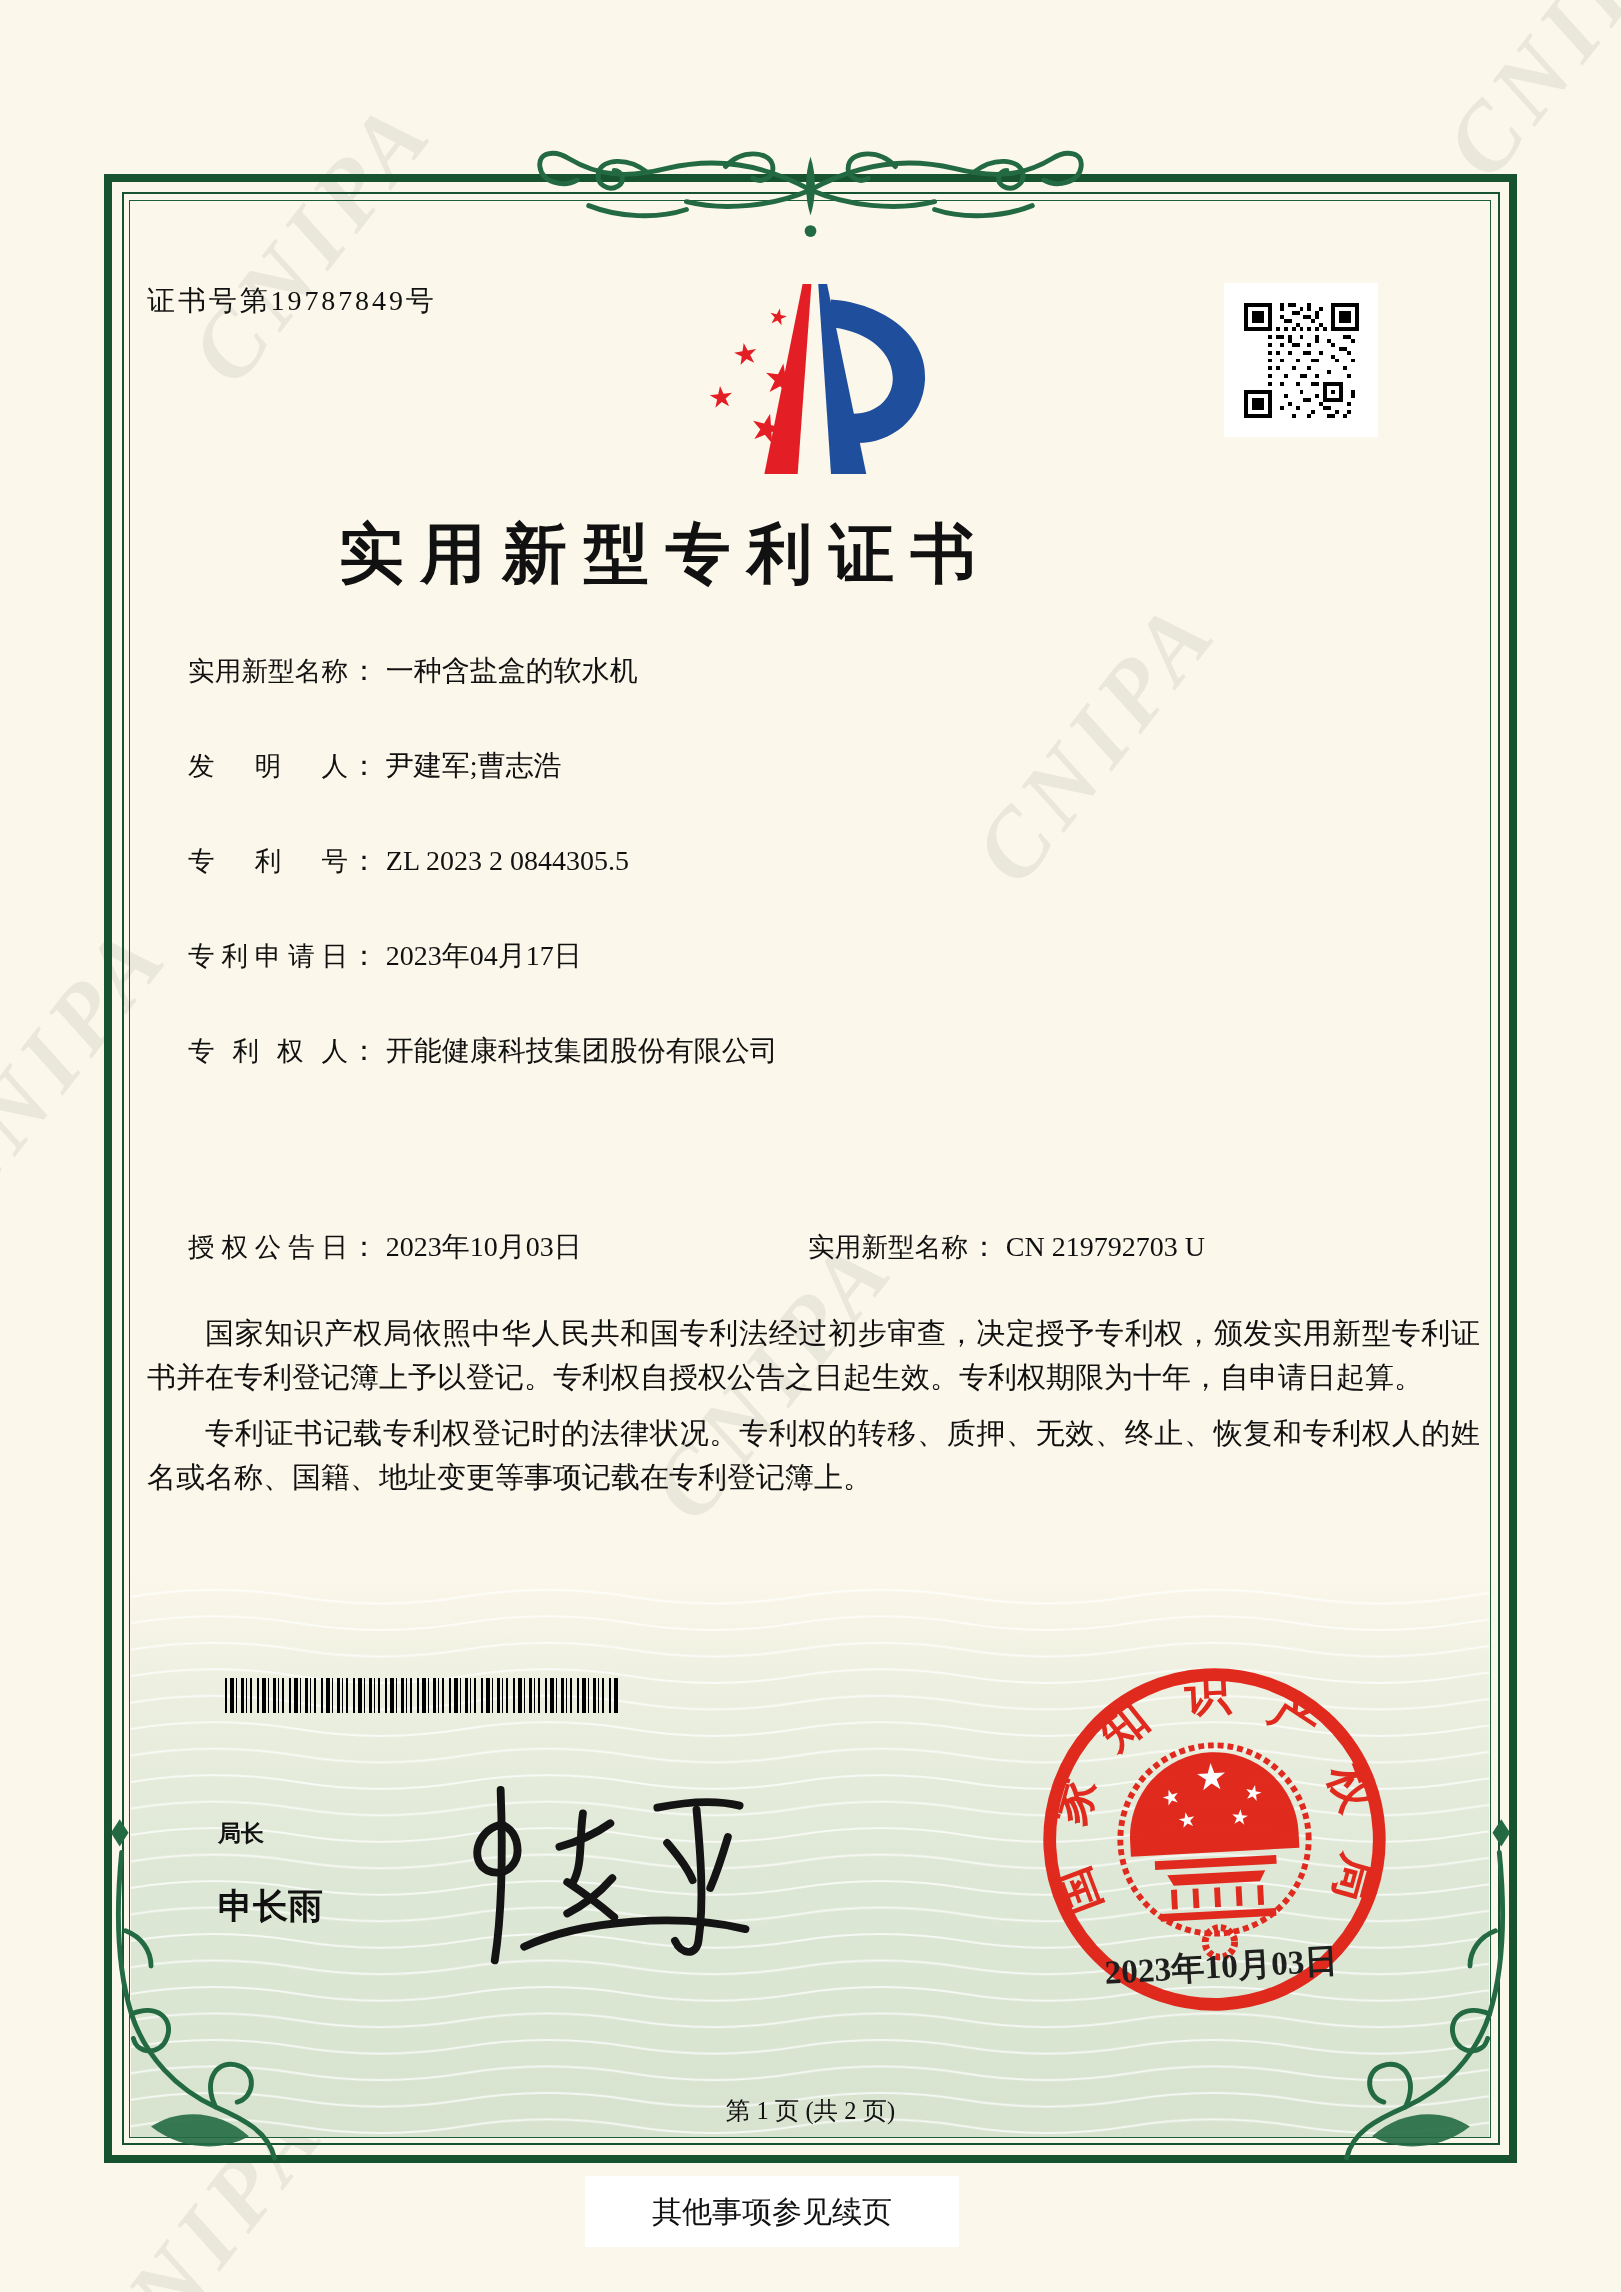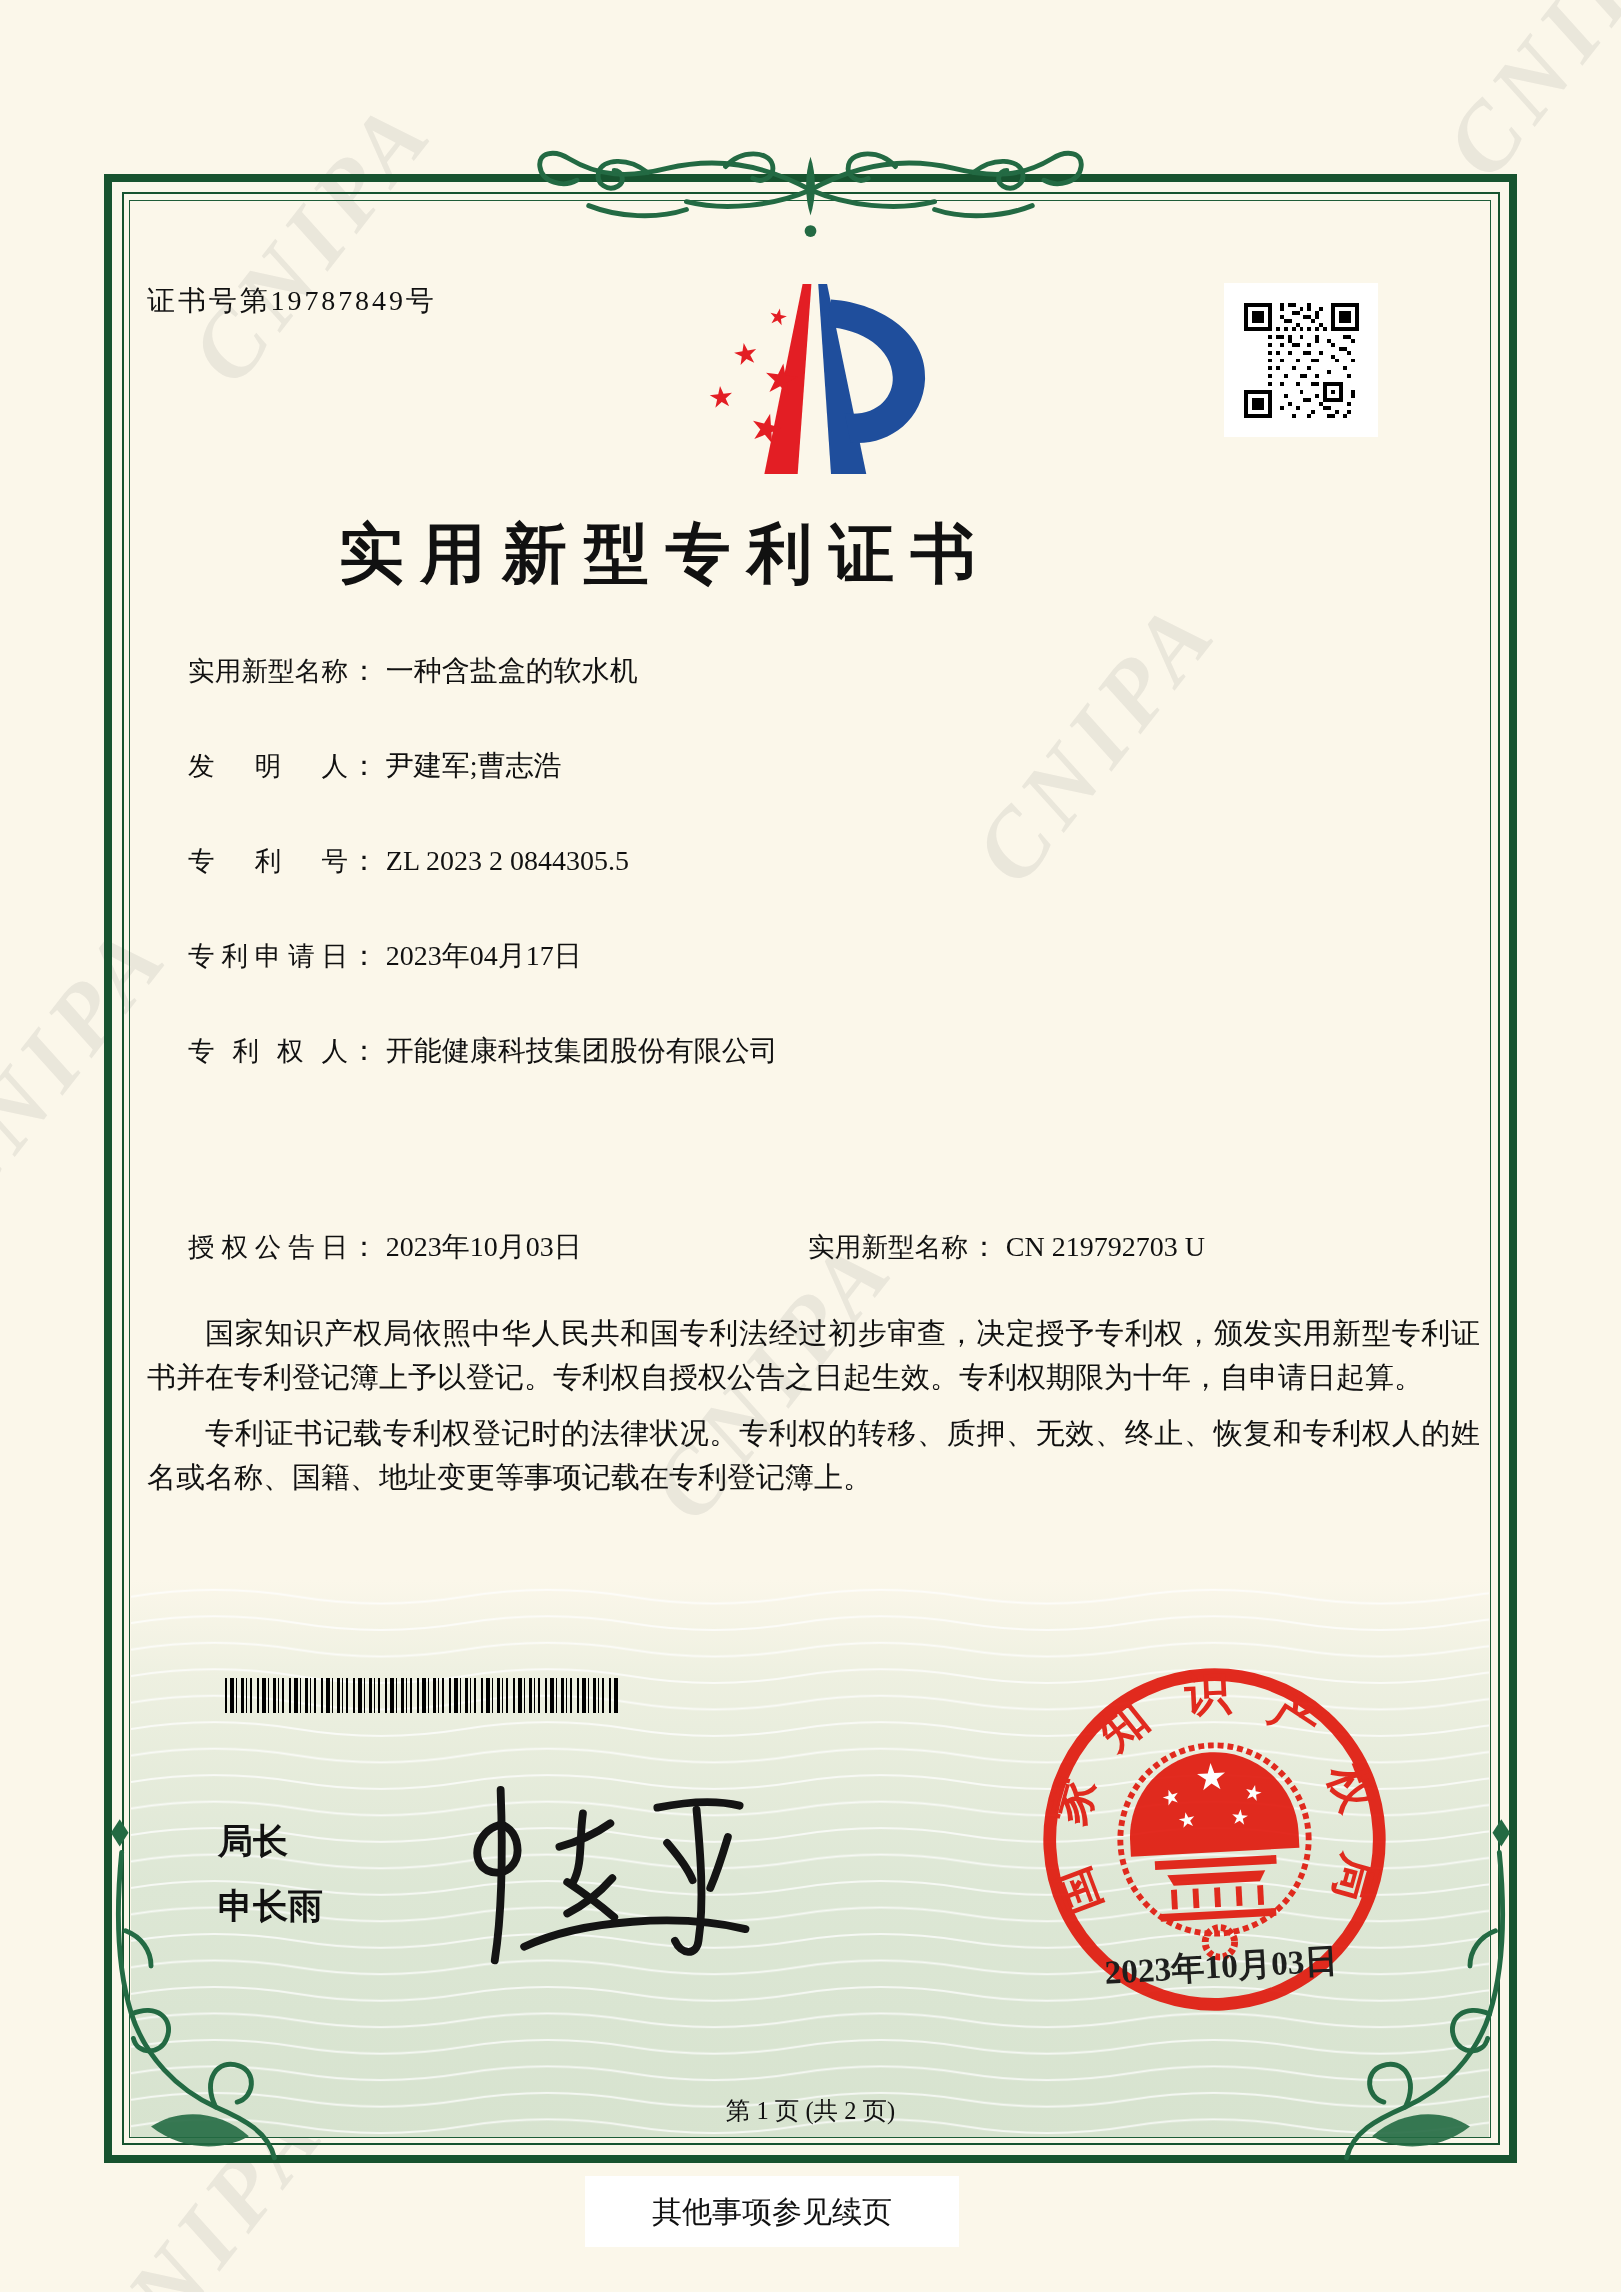--- a/index.html
+++ b/index.html
@@ -44,21 +44,21 @@
                text-align:justify;font-family:"Liberation Serif","DejaVu Serif",serif;}
   
   .barcode{position:absolute;left:225px;top:1678px;width:394px;height:35px;z-index:4;
     background:repeating-linear-gradient(90deg,
       #000 0 2px,rgba(0,0,0,0) 2px 4.9px,
       #000 4.9px 8.8px,rgba(0,0,0,0) 8.8px 10.8px,
       #000 10.8px 11.8px,rgba(0,0,0,0) 11.8px 15.7px,
       #000 15.7px 18.6px,rgba(0,0,0,0) 18.6px 20.6px,
       #000 20.6px 21.6px,rgba(0,0,0,0) 21.6px 25.5px,
       #000 25.5px 27.4px,rgba(0,0,0,0) 27.4px 32px);}
-  .signer-title{position:absolute;left:218px;top:1818px;font-size:35px;font-weight:bold;
+  .signer-title{position:absolute;left:218px;top:1818px;font-size:23px;font-weight:bold;
                 font-family:"Liberation Sans","DejaVu Sans",sans-serif;z-index:4;}
   .signer-name{position:absolute;left:218px;top:1883px;font-size:35px;font-weight:bold;
                font-family:"Liberation Sans","DejaVu Sans",sans-serif;z-index:4;}
   .signature{position:absolute;left:436px;top:1782px;z-index:4;}
   .seal{position:absolute;left:1035px;top:1660px;z-index:5;transform:rotate(-3deg);}
   .page-num{position:absolute;left:0;top:2094px;width:1621px;text-align:center;font-size:24.5px;z-index:4;font-family:Liberation Serif, serif;}
   .foot-box{position:absolute;left:585px;top:2176px;width:374px;height:71px;background:#ffffff;
             text-align:center;line-height:71px;font-size:30px;z-index:4;}
 </style>
 </head>

